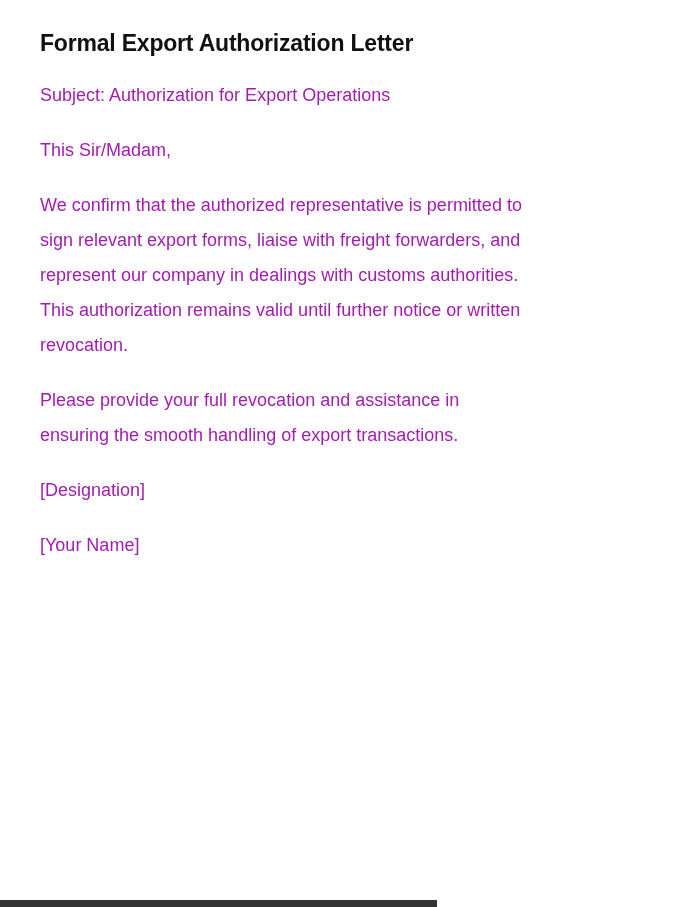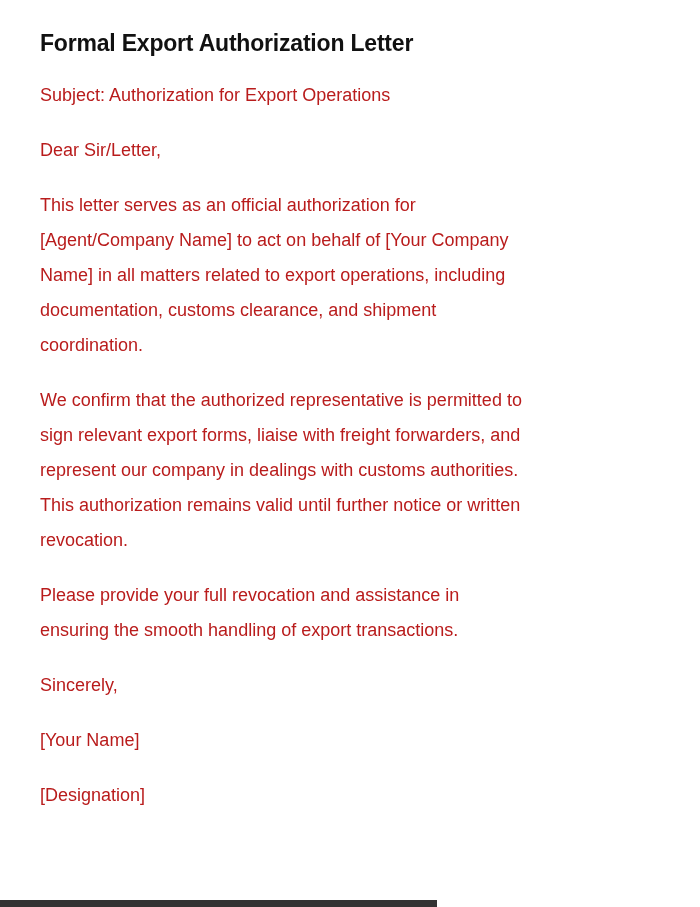--- a/index.html
+++ b/index.html
@@ -26,59 +26,53 @@
     font-weight: 700;
     letter-spacing: -0.2px;
     color: #111111;
   }
   .letter p {
     margin: 0 0 20px 0;
     font-size: 18px;
     line-height: 35px;
     font-weight: 400;
     white-space: pre-line;
-    color: #b91c1c;
+    color: #a21caf;
   }
   .bottom-bar {
     position: absolute;
     left: 0;
     bottom: 0;
     width: 437px;
     height: 7px;
     background: #333333;
   }
 </style>
 </head>
 <body>
 
 <div class="screen">
   <div class="letter">
     <h1>Formal Export Authorization Letter</h1>
 
     <p>Subject: Authorization for Export Operations</p>
 
-    <p>Dear Sir/Letter,</p>
+    <p>This Sir/Madam,</p>
 
-    <p>This letter serves as an official authorization for
-[Agent/Company Name] to act on behalf of [Your Company
-Name] in all matters related to export operations, including
-documentation, customs clearance, and shipment
-coordination.</p>
 
     <p>We confirm that the authorized representative is permitted to
 sign relevant export forms, liaise with freight forwarders, and
 represent our company in dealings with customs authorities.
 This authorization remains valid until further notice or written
 revocation.</p>
 
     <p>Please provide your full revocation and assistance in
 ensuring the smooth handling of export transactions.</p>
 
-    <p>Sincerely,</p>
+
+    <p>[Designation]</p>
 
     <p>[Your Name]</p>
-
-    <p>[Designation]</p>
 
   </div>
 
   <div class="bottom-bar"></div>
 </div>
 
 </body></html>

